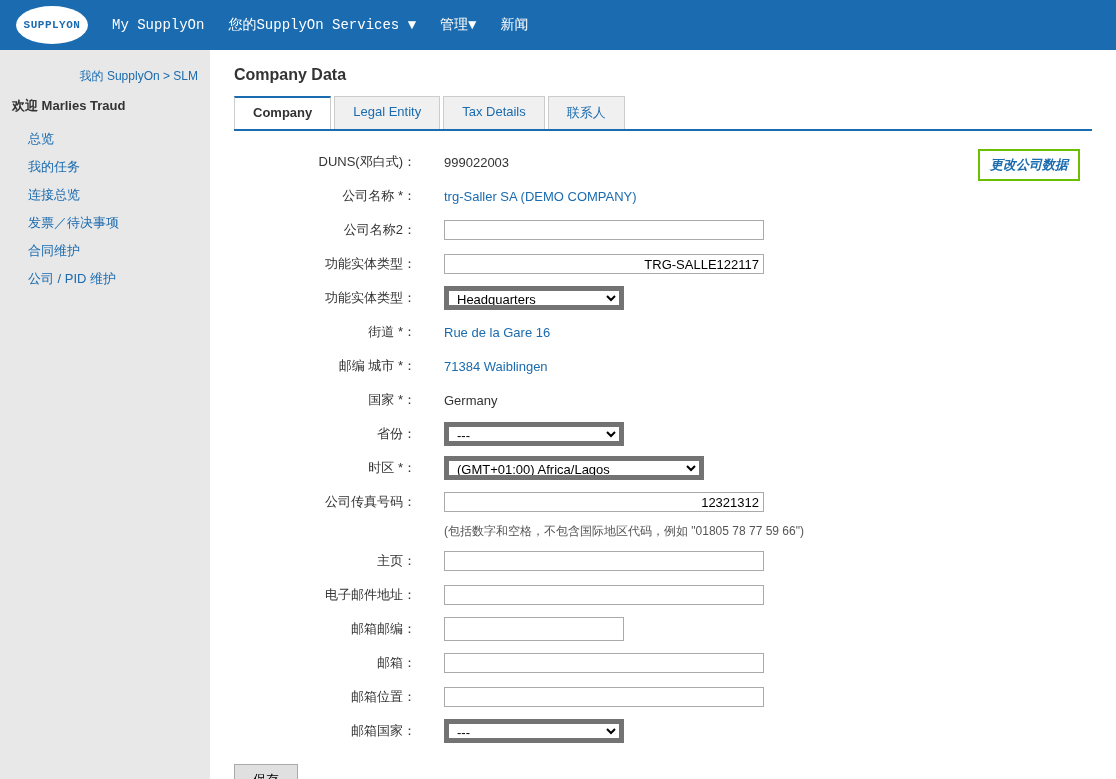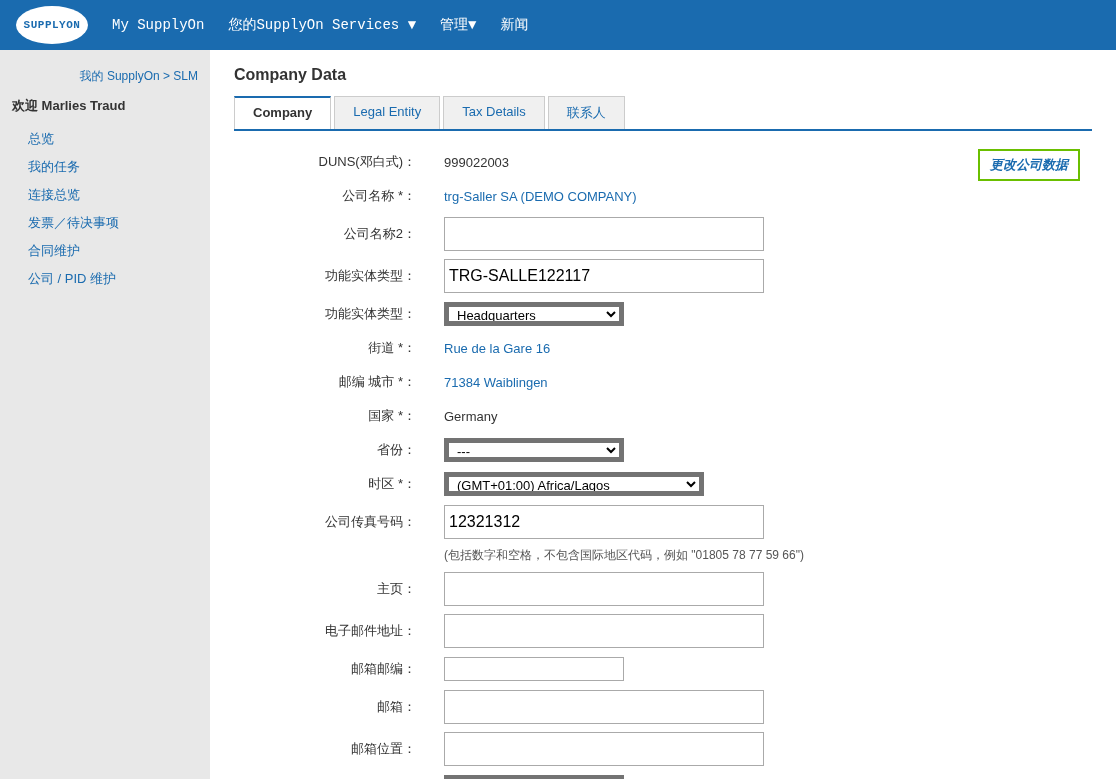--- a/index.html
+++ b/index.html
@@ -138,24 +138,25 @@
     }
     .form-value {
       color: #333;
       font-size: 13px;
     }
     .form-value.link-style {
       color: #1a6baf;
     }
     .form-input {
       width: 320px;
-      height: 34px;
+      height: 20px;
       border: 1px solid #aaa;
       padding: 2px 4px;
-      font-size: 16px;
+      font-size: 13px;
+      text-align: right;
     }
     .form-input-small {
       width: 180px;
       height: 24px;
       border: 1px solid #aaa;
       padding: 2px 4px;
       font-size: 13px;
     }
     .form-select {
       height: 24px;

